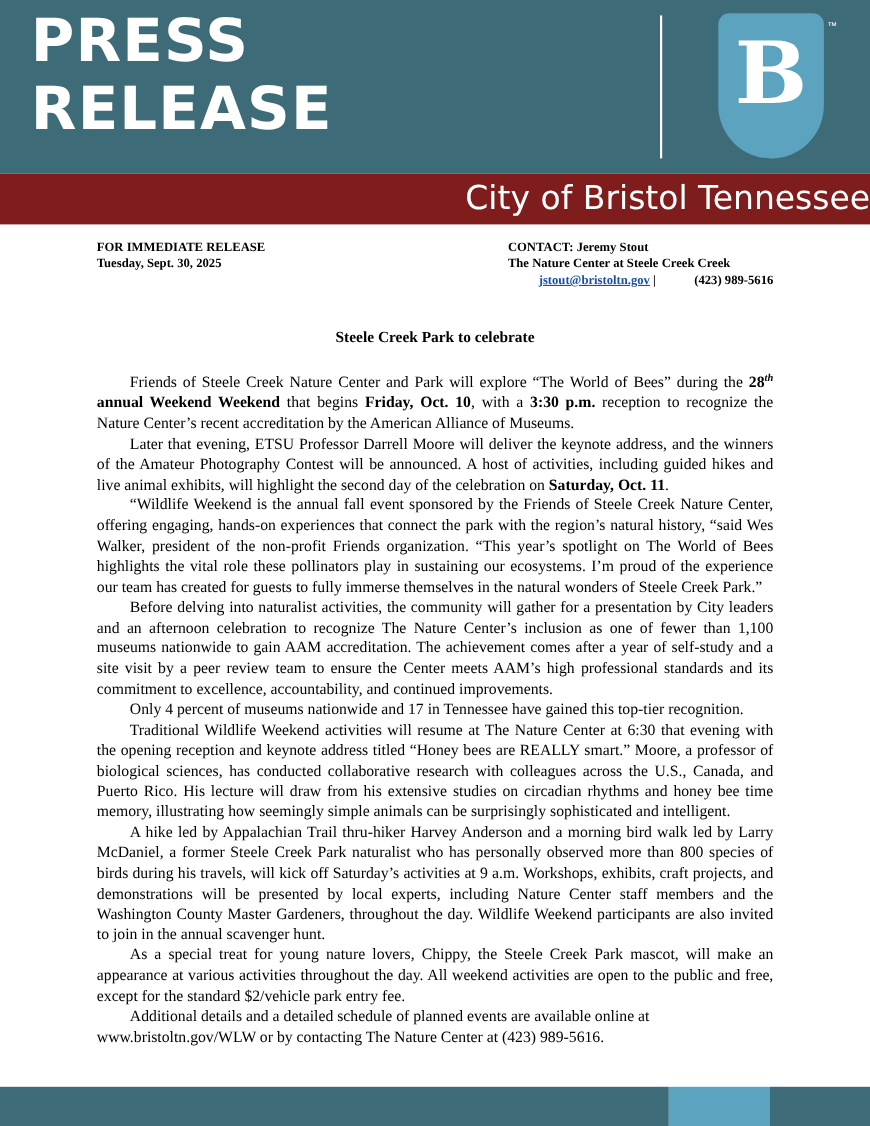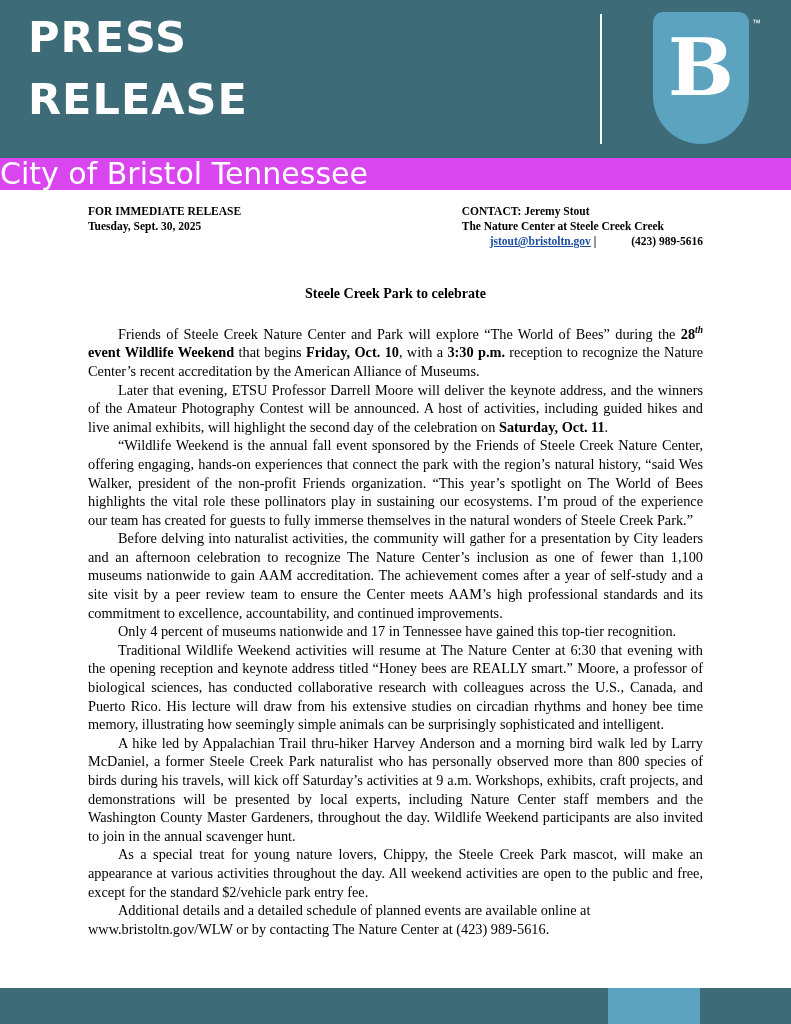--- a/index.html
+++ b/index.html
@@ -20,21 +20,21 @@
     background: #3d6b78;
     overflow: hidden;
   }
   .header-title {
     position: absolute;
     left: 28px;
     top: 6px;
     color: #ffffff;
     font-family: "DejaVu Sans", sans-serif;
     font-weight: bold;
-    font-size: 43px;
+    font-size: 54px;
     line-height: 62px;
     letter-spacing: 1px;
   }
   .header-title .line2 { display: block; }
 
   .header-divider {
     position: absolute;
     left: 600px;
     top: 14px;
     width: 2px;
@@ -70,25 +70,25 @@
     position: absolute;
     right: -12px;
     top: 6px;
     color: #ffffff;
     font-size: 9px;
     font-family: "Liberation Sans", sans-serif;
   }
 
   
   .city-band {
-    height: 32px;
-    background: #d946ef;
+    height: 46px;
+    background: #7f1d1d;
     display: flex;
     align-items: center;
-    justify-content: flex-start;
+    justify-content: flex-end;
   }
   .city-band-text {
     color: #ffffff;
     font-family: "DejaVu Sans", sans-serif;
     font-size: 30px;
     line-height: 32px;
     font-weight: normal;
   }
 
   
@@ -190,21 +190,21 @@
       </div>
     </div>
   </div>
 
   <div class="headline">
     <div>Steele Creek Park to celebrate</div>
   </div>
 
   <div class="body-copy">
 
-    <p><span>Friends of Steele Creek Nature Center and Park will explore “The World of Bees” during the </span><b>28</b><sup><b>th</b></sup><b> event Wildlife Weekend</b><span> that begins </span><b>Friday, Oct. 10</b><span>, with a </span><b>3:30 p.m.</b><span> reception to recognize the Nature Center’s recent accreditation by the American Alliance of Museums.</span></p>
+    <p><span>Friends of Steele Creek Nature Center and Park will explore “The World of Bees” during the </span><b>28</b><sup><b>th</b></sup><b> annual Weekend Weekend</b><span> that begins </span><b>Friday, Oct. 10</b><span>, with a </span><b>3:30 p.m.</b><span> reception to recognize the Nature Center’s recent accreditation by the American Alliance of Museums.</span></p>
 
     <p><span>Later that evening, ETSU Professor Darrell Moore will deliver the keynote address, and the winners of the Amateur Photography Contest will be announced. A host of activities, including guided hikes and live animal exhibits, will highlight the second day of the celebration on </span><b>Saturday, Oct. 11</b><span>.</span></p>
 
     <p>“Wildlife Weekend is the annual fall event sponsored by the Friends of Steele Creek Nature Center, offering engaging, hands-on experiences that connect the park with the region’s natural history, “said Wes Walker, president of the non-profit Friends organization. “This year’s spotlight on The World of Bees highlights the vital role these pollinators play in sustaining our ecosystems. I’m proud of the experience our team has created for guests to fully immerse themselves in the natural wonders of Steele Creek Park.”</p>
     <p>Before delving into naturalist activities, the community will gather for a presentation by City leaders and an afternoon celebration to recognize The Nature Center’s inclusion as one of fewer than 1,100 museums nationwide to gain AAM accreditation. The achievement comes after a year of self-study and a site visit by a peer review team to ensure the Center meets AAM’s high professional standards and its commitment to excellence, accountability, and continued improvements.</p>
     <p>Only 4 percent of museums nationwide and 17 in Tennessee have gained this top-tier recognition.</p>
     <p>Traditional Wildlife Weekend activities will resume at The Nature Center at 6:30 that evening with the opening reception and keynote address titled “Honey bees are REALLY smart.” Moore, a professor of biological sciences, has conducted collaborative research with colleagues across the U.S., Canada, and Puerto Rico. His lecture will draw from his extensive studies on circadian rhythms and honey bee time memory, illustrating how seemingly simple animals can be surprisingly sophisticated and intelligent.</p>
     <p>A hike led by Appalachian Trail thru-hiker Harvey Anderson and a morning bird walk led by Larry McDaniel, a former Steele Creek Park naturalist who has personally observed more than 800 species of birds during his travels, will kick off Saturday’s activities at 9 a.m.  Workshops, exhibits, craft projects, and demonstrations will be presented by local experts, including Nature Center staff members and the Washington County Master Gardeners, throughout the day.  Wildlife Weekend participants are also invited to join in the annual scavenger hunt.</p>
     <p>As a special treat for young nature lovers, Chippy, the Steele Creek Park mascot, will make an appearance at various activities throughout the day. All weekend activities are open to the public and free, except for the standard $2/vehicle park entry fee.</p>
     <p>Additional details and a detailed schedule of planned events are available online at</p>

